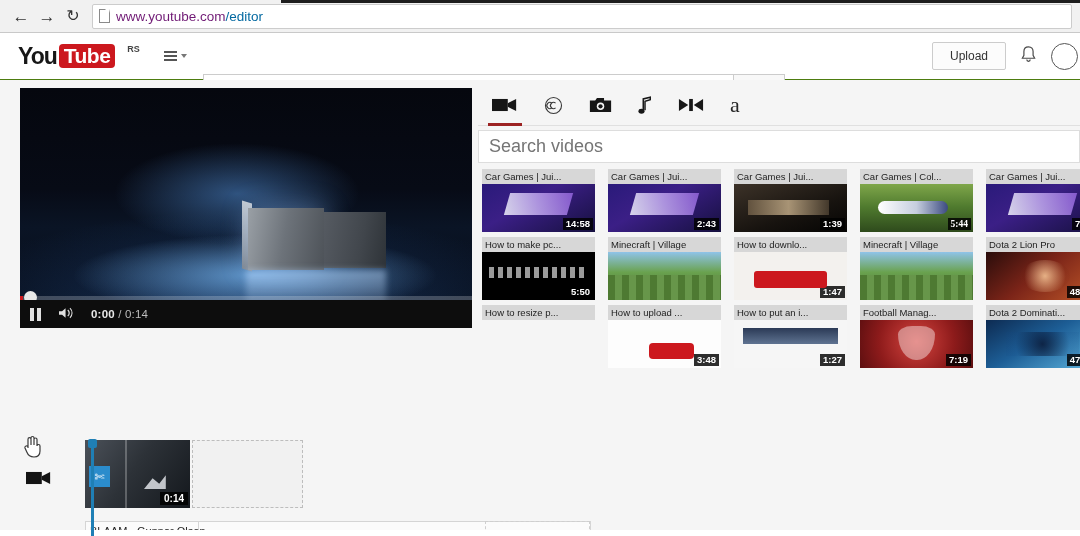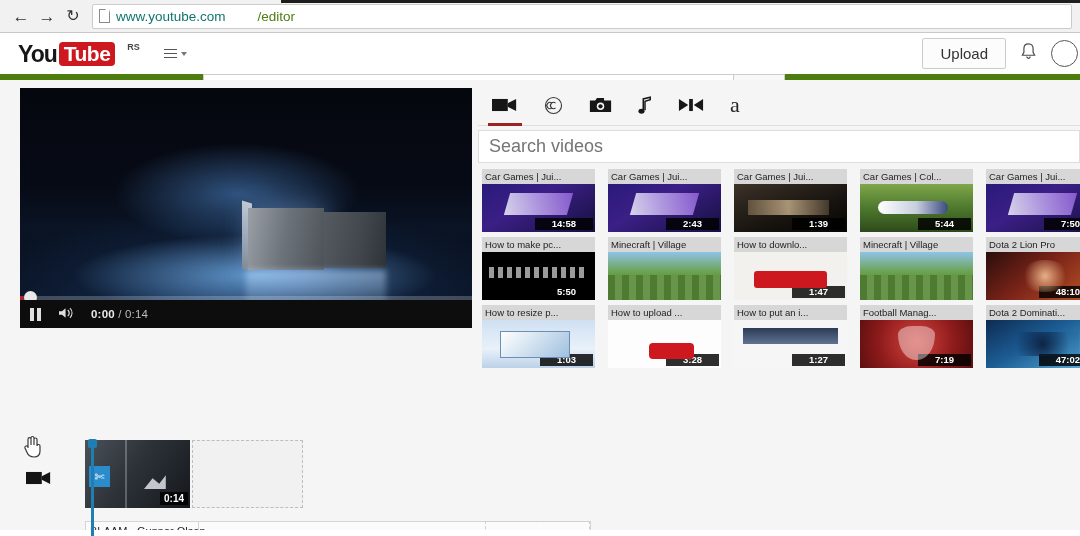--- a/index.html
+++ b/index.html
@@ -39,27 +39,27 @@
   .page-glyph {
     width: 11px; height: 14px; margin-right: 6px;
     border: 1px solid #8a8a8a; background: #fff;
     position: relative; flex: none;
   }
   .page-glyph::after {
     content: ""; position: absolute; top: -1px; right: -1px;
     border-left: 4px solid transparent; border-top: 4px solid #fff;
     border-right: 1px solid #8a8a8a;
   }
-  .url-host { color: #0f766e; }
-  .url-path { color: #4d7c0f; margin-left: 32px; }
+  .url-host { color: #701a75; }
+  .url-path { color: #0369a1; }
 
   
   .yt-header {
     height: 47px; width: 1080px;
-    background: #fff; border-bottom: 6px solid #4d7c0f;
+    background: #fff; border-bottom: 1px solid #4d7c0f;
     display: flex; align-items: center; padding: 0 18px;
     position: relative;
   }
   .yt-logo { display: flex; align-items: flex-start; margin-right: 4px; }
   .yt-you { font-size: 23px; font-weight: bold; color: #171717; letter-spacing: -1px; line-height: 24px; }
   .yt-tube {
     background: #cc181e; color: #fff; font-size: 21px; font-weight: bold;
     border-radius: 4px; padding: 0 5px; margin-left: 2px;
     line-height: 24px; letter-spacing: -0.5px;
   }
@@ -88,21 +88,21 @@
     padding: 0 8px; outline: none;
   }
   .yt-search-btn {
     width: 52px; height: 28px;
     border: 1px solid #ccc; background: #f8f8f8;
     display: flex; align-items: center; justify-content: center;
   }
   .yt-right { margin-left: auto; display: flex; align-items: center; gap: 14px; }
   .upload-btn {
     border: 1px solid #ccc; background: #fcfcfc;
-    font-size: 15px; color: #333; padding: 6px 17px; border-radius: 2px;
+    font-size: 12px; color: #333; padding: 6px 17px; border-radius: 2px;
     font-family: "Liberation Sans", sans-serif;
   }
   .bell-ico { color: #4a4a4a; }
   .avatar-stub {
     width: 27px; height: 27px; border-radius: 50%;
     border: 1.5px solid #555; background: #fff;
     margin-right: -16px;
   }
 
   
@@ -200,34 +200,34 @@
     font-size: 9.5px; line-height: 15px; padding: 0 3px;
     white-space: nowrap; overflow: hidden;
   }
   .thumb-img {
     height: 48px; position: relative; overflow: hidden;
     background: #222;
   }
   .thumb-dur {
     position: absolute; right: 2px; bottom: 2px;
     background: rgba(0,0,0,0.82); color: #fff;
-    font-size: 9.5px; font-weight: bold; padding: 0 17px; line-height: 12px;
+    font-size: 9.5px; font-weight: bold; padding: 0 3px; line-height: 12px;
   }
   .art-race { background: linear-gradient(150deg,#2a1a7a 0%,#3b1f86 40%,#16103f 100%); }
   .art-race::after {
     content: ""; position: absolute; left: 22%; top: 18%; width: 56%; height: 46%;
     background: linear-gradient(60deg, #e8e8f5, #b9a0e8 50%, #8d5fd6);
     transform: skewX(-16deg); opacity: .9;
   }
   .art-dark { background: linear-gradient(160deg,#3c3228 0%,#17130f 60%,#050403 100%); }
   .art-dark::after {
     content: ""; position: absolute; left: 12%; top: 34%; width: 72%; height: 30%;
     background: linear-gradient(90deg,#6b5a44,#c0a986,#4b3f30); opacity: .85;
   }
-  .art-grass { background: linear-gradient(#7fa64a 0%, #4f7a2e 48%, #2e4a1c 100%); }
+  .art-grass { background: linear-gradient(#7fa64a 0%, #4f7a2e 48%, #2e4a1c 100%); font-family: Liberation Serif, serif; }
   .art-grass::after {
     content: ""; position: absolute; left: 16%; top: 36%; width: 62%; height: 26%;
     background: linear-gradient(90deg,#fff,#c6cede 55%,#3b4a80);
     border-radius: 7px;
   }
   .art-black { background: #000; }
   .art-black::after {
     content: ""; position: absolute; left: 6%; top: 32%; width: 86%; height: 22%;
     background: repeating-linear-gradient(90deg,#ddd 0 5px,#000 5px 9px); opacity: .7;
   }
@@ -533,29 +533,26 @@
 
       <div class="thumb">
         <div class="thumb-title">Dota 2 Lion Pro</div>
         <div class="thumb-img art-dota">
           <span class="thumb-dur">48:10</span>
         </div>
       </div>
 
       <div class="thumb">
         <div class="thumb-title">How to resize p...</div>
-        <div class="thumb-img art-pict">
-          <span class="thumb-dur">1:03</span>
-        </div>
       </div>
 
       <div class="thumb">
         <div class="thumb-title">How to upload ...</div>
         <div class="thumb-img art-upload">
-          <span class="thumb-dur">3:28</span>
+          <span class="thumb-dur">3:48</span>
         </div>
       </div>
 
       <div class="thumb">
         <div class="thumb-title">How to put an i...</div>
         <div class="thumb-img art-wshot">
           <span class="thumb-dur">1:27</span>
         </div>
       </div>
 

